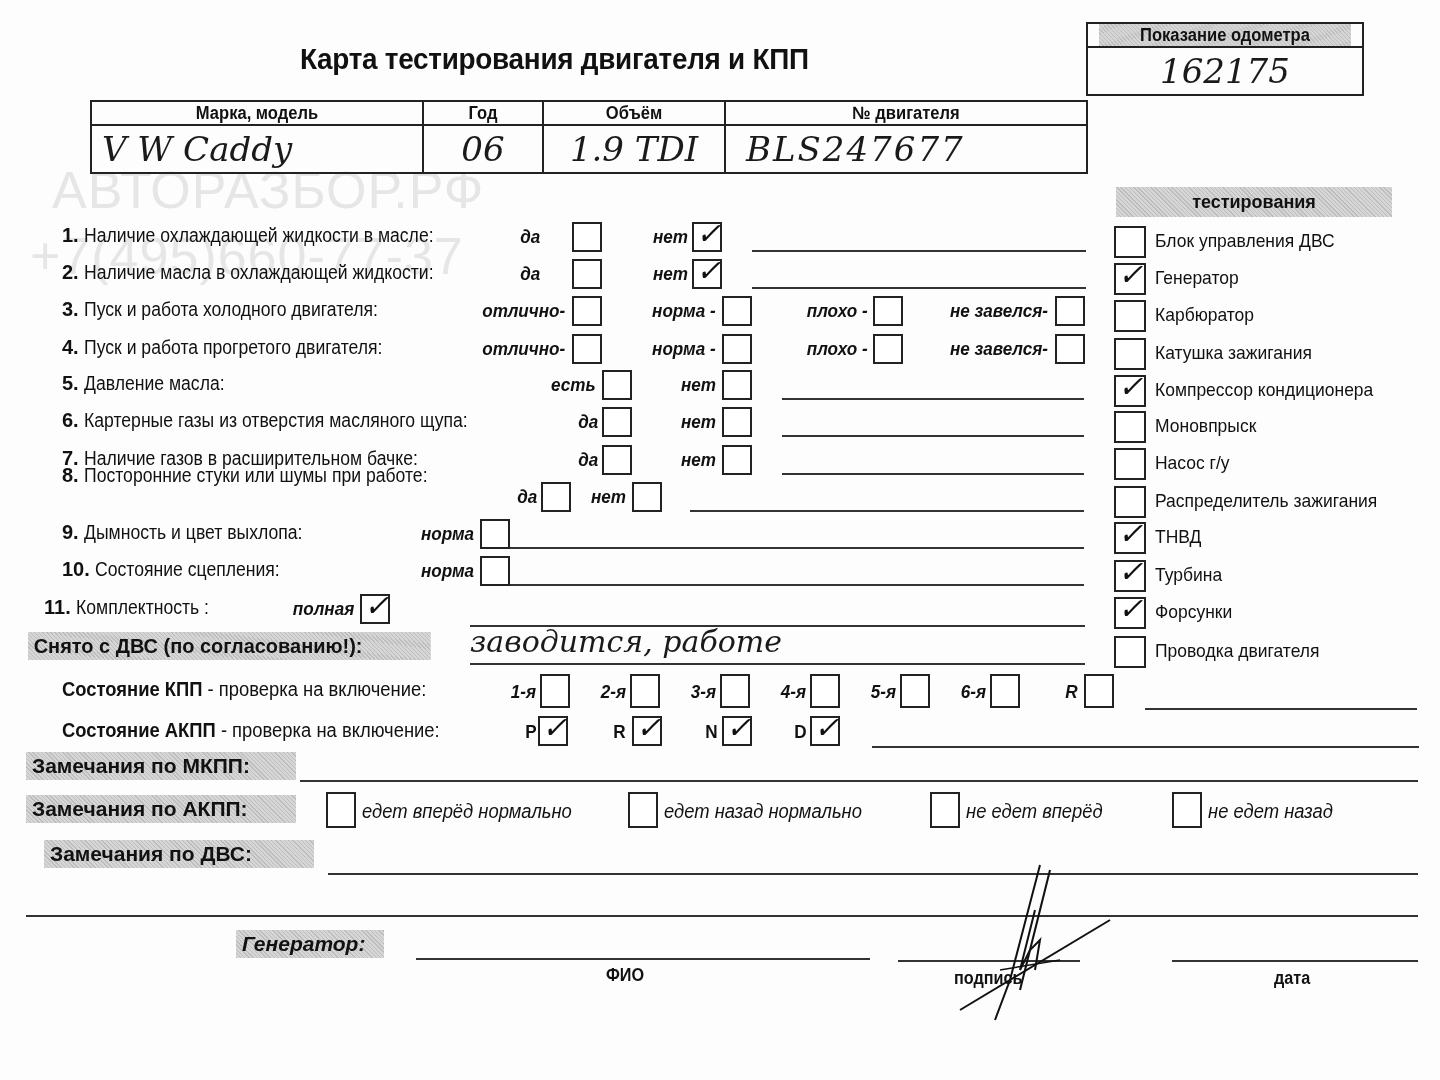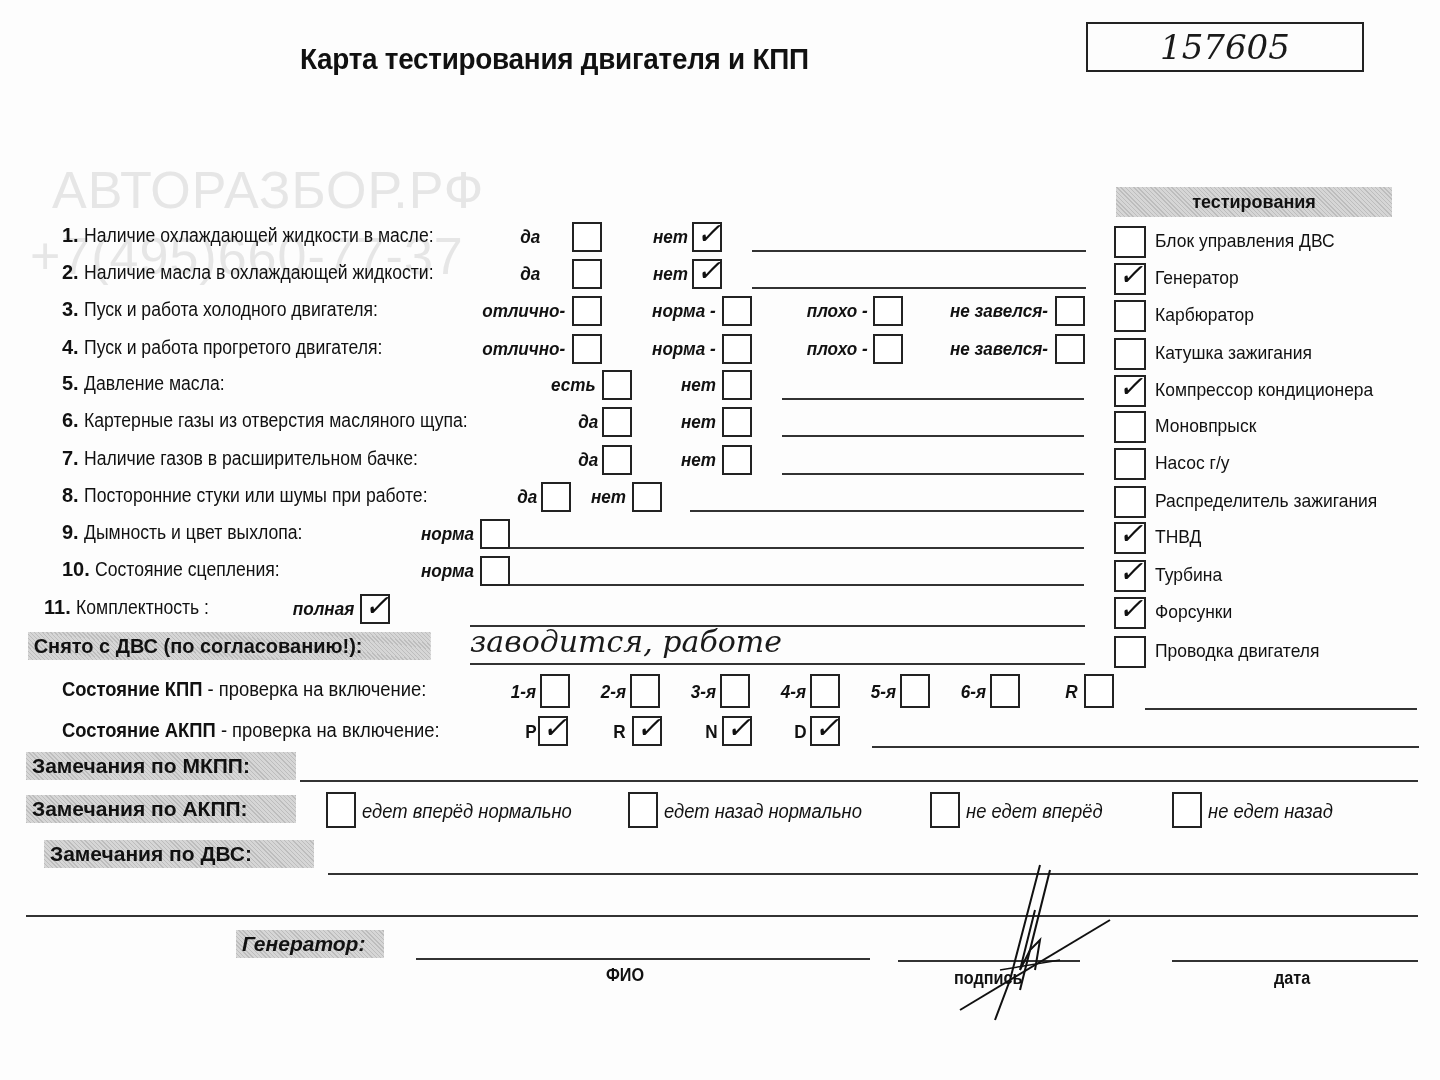--- a/index.html
+++ b/index.html
@@ -32,27 +32,42 @@
 </head>
 <body>
 
 <div class="abs watermark" style="left:52px; top:160px;">АВТОРАЗБОР.РФ</div>
 <div class="abs watermark" style="left:30px; top:226px;">+7(495)660-77-37</div>
 
 <div class="abs title">Карта тестирования двигателя  и КПП</div>
 
 <table class="tbl" style="left:90px; top:100px; width:998px;">
   <tbody>
+      <tr>
+    <td class="th" style="width:330px;">Марка, модель</td>
+    <td class="th" style="width:118px;">Год</td>
+    <td class="th" style="width:180px;">Объём</td>
+    <td class="th">№ двигателя</td>
+  </tr>
+  <tr>
+    <td class="hv hand" style="text-align:left; padding-left:10px;">V W Caddy</td>
+    <td class="hv hand">06</td>
+    <td class="hv hand">1.9 TDI</td>
+    <td class="hv hand" style="text-align:left; padding-left:20px; letter-spacing:2px;">BLS247677</td>
+  </tr>
 </tbody>
   </table>
 
 <table class="tbl" style="left:1086px; top:22px; width:278px;">
   <tbody>
   <tr>
-        <td class="hand" style="height:46px; font-size:34px;">157605</td>
+        <td class="th gray" style="height:22px;">Показание одометра</td>
+      </tr>
+  <tr>
+        <td class="hand" style="height:46px; font-size:34px;">162175</td>
       </tr>
 </tbody>
   </table>
 
 <div class="abs gray" style="left:1116px; top:187px; width:276px; height:30px; text-align:center; font-weight:bold; font-size:18px; line-height:30px;">тестирования</div>
 
 <div id="checklist">
     <div class="row" style="left: 62px; top: 224px;"><span class="num">1.</span> <span class="lbl">Наличие охлаждающей жидкости в масле:</span></div>
     <div class="opt" style="right: 900px; top: 226px;">да</div>
     <div class="box" style="left: 572px; top: 222px;"></div>
@@ -98,21 +113,21 @@
     <div class="box" style="left: 602px; top: 407px;"></div>
     <div class="opt" style="right: 724px; top: 411px;">нет</div>
     <div class="box" style="left: 722px; top: 407px;"></div>
     <div class="line" style="left: 782px; width: 302px; top: 435px;"></div>
     <div class="row" style="left: 62px; top: 447px;"><span class="num">7.</span> <span class="lbl">Наличие газов в расширительном бачке:</span></div>
     <div class="opt" style="right: 842px; top: 449px;">да</div>
     <div class="box" style="left: 602px; top: 445px;"></div>
     <div class="opt" style="right: 724px; top: 449px;">нет</div>
     <div class="box" style="left: 722px; top: 445px;"></div>
     <div class="line" style="left: 782px; width: 302px; top: 473px;"></div>
-    <div class="row" style="left: 62px; top: 484px;"><span class="num">8.</span> <span class="lbl">Посторонние стуки или шумы при работе:</span></div>
+    <div class="row" style="left: 62px; top: 464px;"><span class="num">8.</span> <span class="lbl">Посторонние стуки или шумы при работе:</span></div>
     <div class="opt" style="right: 903px; top: 486px;">да</div>
     <div class="box" style="left: 541px; top: 482px;"></div>
     <div class="opt" style="right: 814px; top: 486px;">нет</div>
     <div class="box" style="left: 632px; top: 482px;"></div>
     <div class="line" style="left: 690px; width: 394px; top: 510px;"></div>
     <div class="row" style="left: 62px; top: 521px;"><span class="num">9.</span> <span class="lbl">Дымность и цвет выхлопа:</span></div>
     <div class="opt" style="right: 966px; top: 523px;">норма</div>
     <div class="box" style="left: 480px; top: 519px;"></div>
     <div class="line" style="left: 510px; width: 574px; top: 547px;"></div>
     <div class="row" style="left: 62px; top: 558px;"><span class="num">10.</span> <span class="lbl">Состояние сцепления:</span></div>

